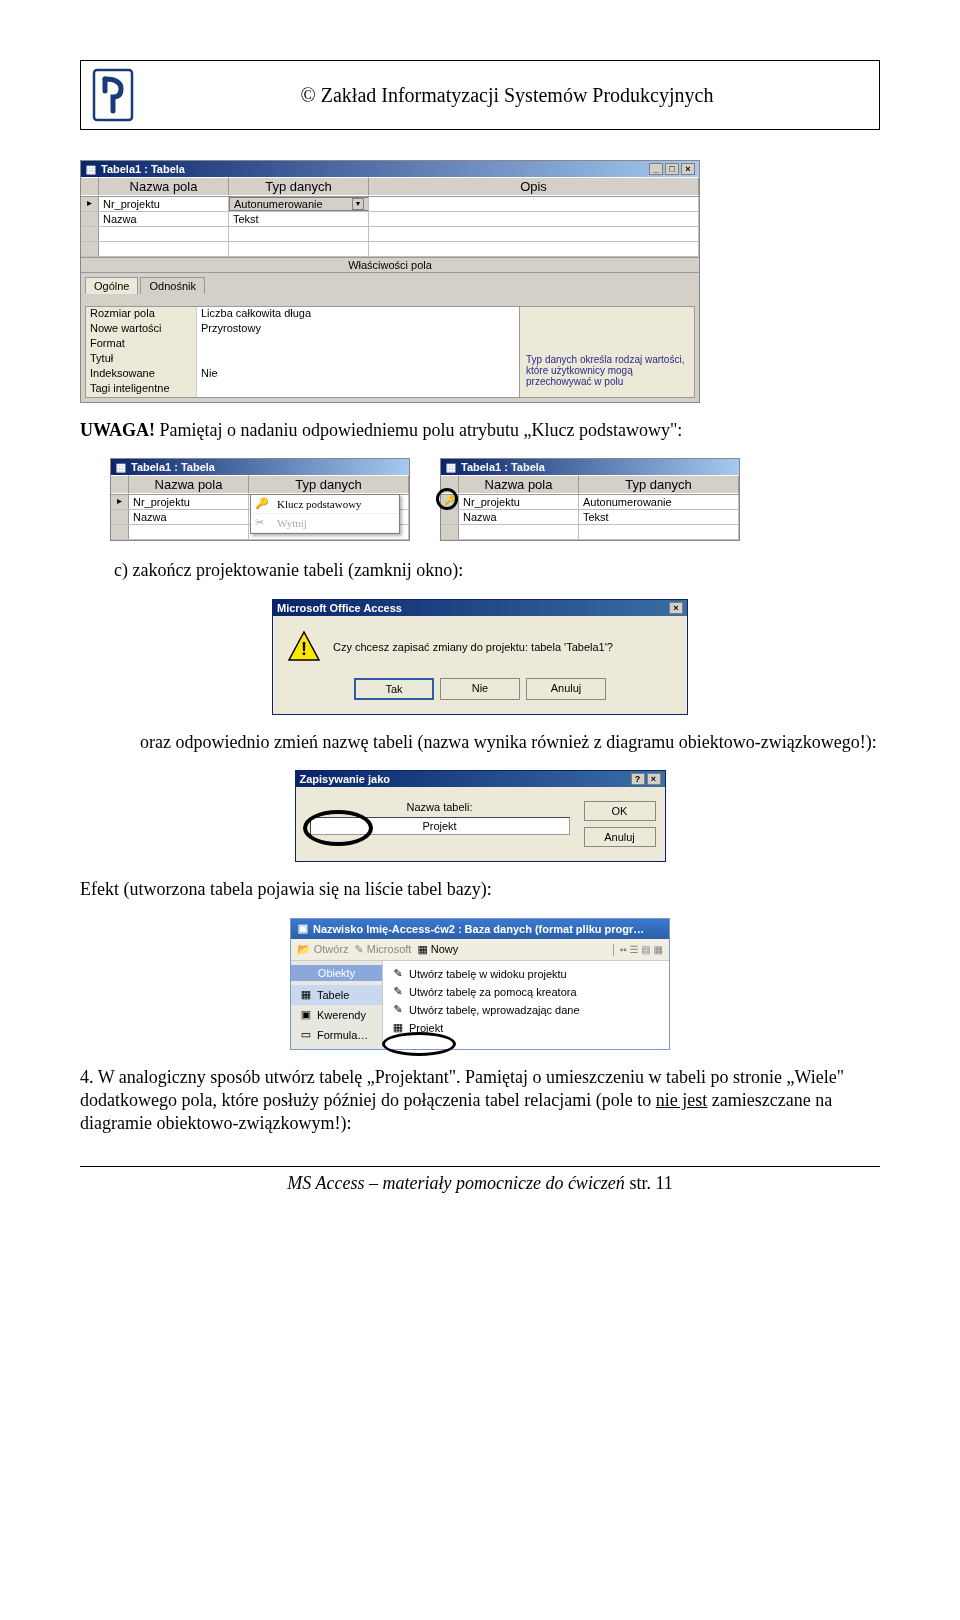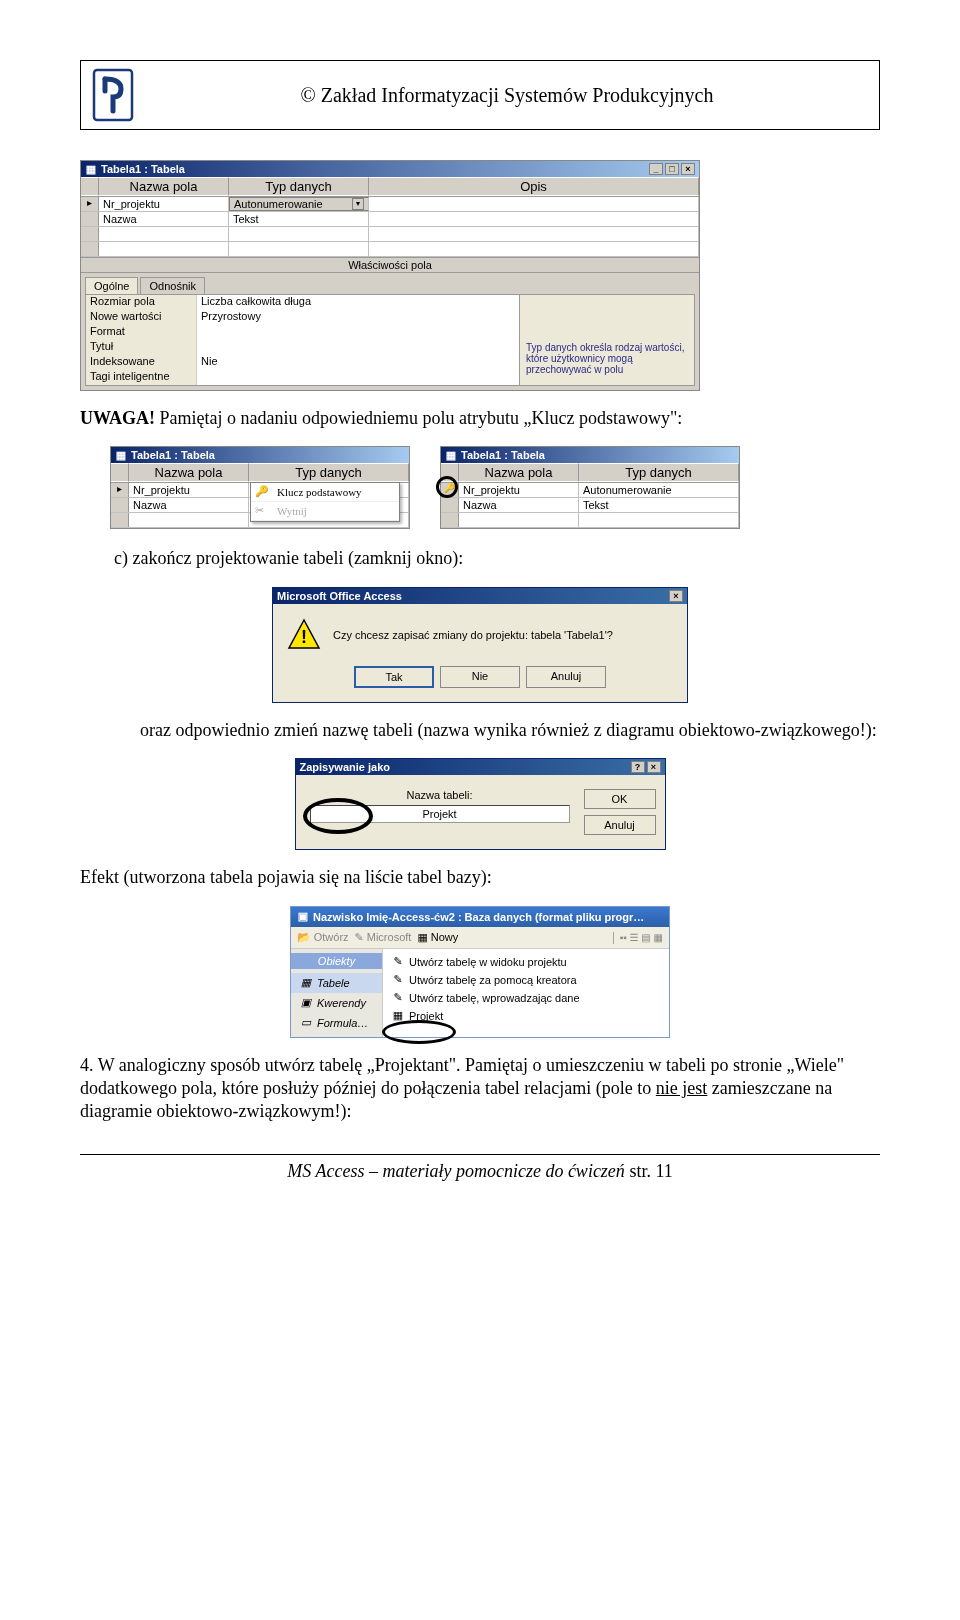--- a/index.html
+++ b/index.html
@@ -98,21 +98,21 @@
     width: 12px; height: 12px;
     display: inline-flex; align-items: center; justify-content: center;
     font-size: 8px;
   }
   .section-strip {
     background: #d4d0c8; text-align: center; padding: 1px;
     border-top: 1px solid #999; border-bottom: 1px solid #999;
     font-size: 11px;
   }
   .tabs {
-    display: flex; gap: 2px; padding: 4px 4px 0 4px;
+    display: flex; gap: 2px; padding: 4px 4px 12px 4px;
     background: #d4d0c8;
   }
   .tab {
     background: #d4d0c8; border: 1px solid #999;
     border-bottom: none; padding: 2px 8px; font-size: 11px;
   }
   .tab.active { background: #ece9d8; }
   .prop-pane {
     display: flex; background: #ece9d8; border: 1px solid #999; margin: 0 4px 4px 4px;
   }
@@ -181,21 +181,20 @@
     background: #f0ede1; border-bottom: 1px solid #ccc;
     padding: 4px 6px; display: flex; gap: 6px; align-items: center;
     font-size: 11px; color: #888;
   }
   .db-toolbar .tb-item { display: flex; align-items: center; gap: 3px; }
   .db-toolbar .tb-item.new { color: #000; }
   .db-body { display: flex; }
   .db-side {
     width: 92px; background: #e9e8e0; border-right: 1px solid #ccc;
     padding: 4px 0;
-    font-style: italic;
   }
   .db-side .side-hdr {
     background: #8aa8db; color: #fff; padding: 2px 6px; margin-bottom: 4px;
   }
   .db-side .side-item { padding: 3px 8px; display: flex; align-items: center; gap: 4px; }
   .db-side .side-item.sel { background: #c9d8ef; }
   .db-main { flex: 1; background: #fff; padding: 4px; }
   .db-main .list-item { padding: 2px 4px; display: flex; align-items: center; gap: 4px; }
   .micon-sm { width: 14px; height: 14px; display: inline-block; }
   

